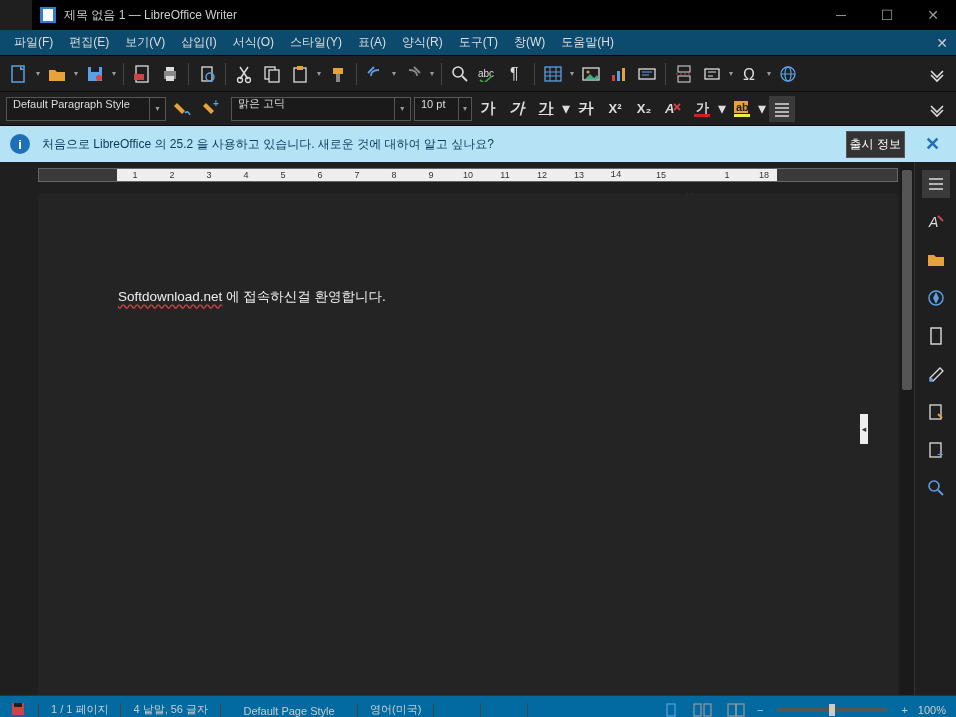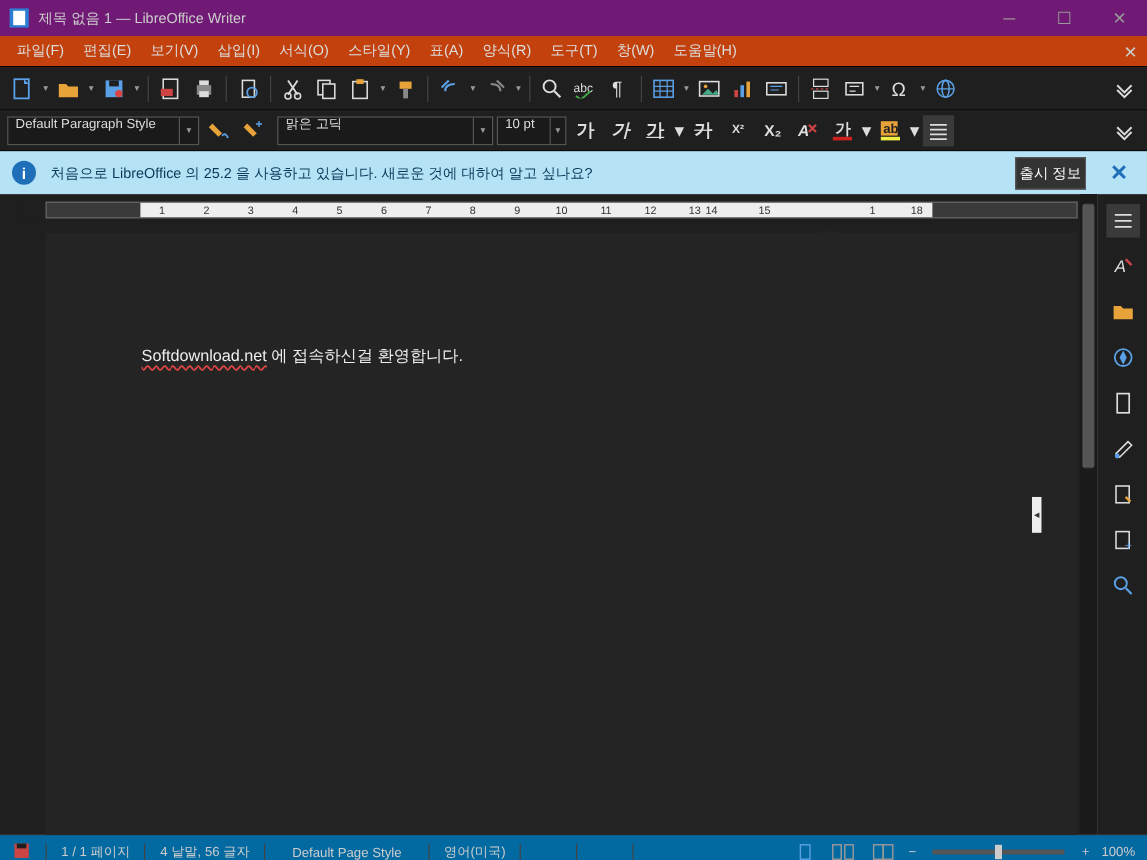--- a/index.html
+++ b/index.html
@@ -1,22 +1,22 @@
 <!DOCTYPE html>
 <html><head>
 <meta charset="utf-8">
 <style>
 * { margin: 0; padding: 0; box-sizing: border-box; font-family: "Segoe UI", sans-serif; }
 body { background: #1f1f1f; color: #ddd; width: 956px; height: 717px; overflow: hidden; position: relative; }
-.titlebar { height: 30px; background: #701a75; display: flex; align-items: center; padding: 0 0 0 8px; font-size: 12px; color: #ccc; }
+.titlebar { height: 30px; background: #000000; display: flex; align-items: center; padding: 0 0 0 8px; font-size: 12px; color: #ccc; margin-left: 32px; }
 .titlebar .doc-icon { width: 16px; height: 16px; background: #2d7dd2; margin-right: 8px; display: flex; align-items: center; justify-content: center; }
 .titlebar .doc-icon::before { content: ""; width: 10px; height: 12px; background: #fff; }
 .titlebar .win-controls { margin-left: auto; display: flex; }
 .titlebar .win-btn { width: 46px; height: 30px; display: flex; align-items: center; justify-content: center; color: #999; font-size: 14px; }
-.menubar { height: 26px; background: #c2410c; display: flex; align-items: center; padding: 0 6px; font-size: 12px; border-bottom: 1px solid #000; position: relative; }
+.menubar { height: 26px; background: #0c4a6e; display: flex; align-items: center; padding: 0 6px; font-size: 12px; border-bottom: 1px solid #000; position: relative; }
 .menubar .menu-item { padding: 4px 8px; color: #ddd; cursor: pointer; }
 .menubar .close-doc { position: absolute; right: 8px; color: #ccc; font-size: 14px; cursor: pointer; }
 .toolbar { height: 36px; background: #1f1f1f; display: flex; align-items: center; padding: 0 6px; border-bottom: 1px solid #0a0a0a; gap: 2px; }
 .toolbar .tbtn { width: 26px; height: 26px; display: flex; align-items: center; justify-content: center; cursor: pointer; position: relative; }
 .toolbar .sep { width: 1px; height: 22px; background: #444; margin: 0 3px; }
 .toolbar .dd { width: 8px; display: flex; align-items: center; justify-content: center; color: #999; font-size: 8px; cursor: pointer; }
 .toolbar2 { height: 34px; background: #1f1f1f; display: flex; align-items: center; padding: 0 6px; border-bottom: 1px solid #0a0a0a; gap: 3px; }
 .combo { height: 24px; background: #1a1a1a; border: 1px solid #555; display: flex; align-items: flex-start; font-size: 11px; color: #ddd; }
 .combo input { background: transparent; border: none; color: #ddd; font-size: 11px; padding: 0 6px; outline: none; width: 100%; }
 .combo .dd-btn { width: 18px; height: 100%; display: flex; align-items: center; justify-content: center; border-left: 1px solid #555; font-size: 8px; color: #999; cursor: pointer; }
@@ -270,21 +270,21 @@
   </div>
   <div class="combo" style="width:58px">
     <input value="10 pt" style="">
     <div class="dd-btn">▾</div>
   </div>
   <div class="fmt-btn" style="font-weight:900">가</div>
   <div class="fmt-btn" style="font-style:italic">가</div>
   <div class="fmt-btn" style="text-decoration:underline">가</div>
   <div class="dd">▾</div>
   <div class="fmt-btn" style="text-decoration:line-through">가</div>
-  <div class="fmt-btn" style="font-size:10px">X²</div>
+  <div class="fmt-btn" style="font-size:13px">X²</div>
   <div class="fmt-btn" style="font-size:13px">X₂</div>
   <div class="fmt-btn">
       <svg width="20" height="20">
         <text x="2" y="14" font-size="13" fill="#ddd" font-style="italic">A</text>
         <path d="M11 5 L17 11 M17 5 L11 11" stroke="#c44" stroke-width="1.8"></path>
       </svg>
     </div>
   <div class="fmt-btn">
       <svg width="20" height="20">
         <text x="4" y="13" font-size="13" fill="#ddd">가</text>
@@ -334,22 +334,22 @@
               <span style="left: 129px;">4</span>
               <span style="left: 166px;">5</span>
               <span style="left: 203px;">6</span>
               <span style="left: 240px;">7</span>
               <span style="left: 277px;">8</span>
               <span style="left: 314px;">9</span>
               <span style="left: 351px;">10</span>
               <span style="left: 388px;">11</span>
               <span style="left: 425px;">12</span>
               <span style="left: 462px;">13</span>
-              <span style="left: 476px;">14</span>
-              <span style="left: 520px;">15</span>
+              <span style="left: 499px; font-family: Liberation Mono, monospace;">14</span>
+              <span style="left: 544px;">15</span>
               <span style="left: 573px; margin-top: 21px;">16</span>
               <span style="left: 610px;">1</span>
               <span style="left: 647px;">18</span>
             </div>
         </div>
       </div>
     </div>
     <div class="page-wrap">
       <div class="page">
         <div class="page-text">

